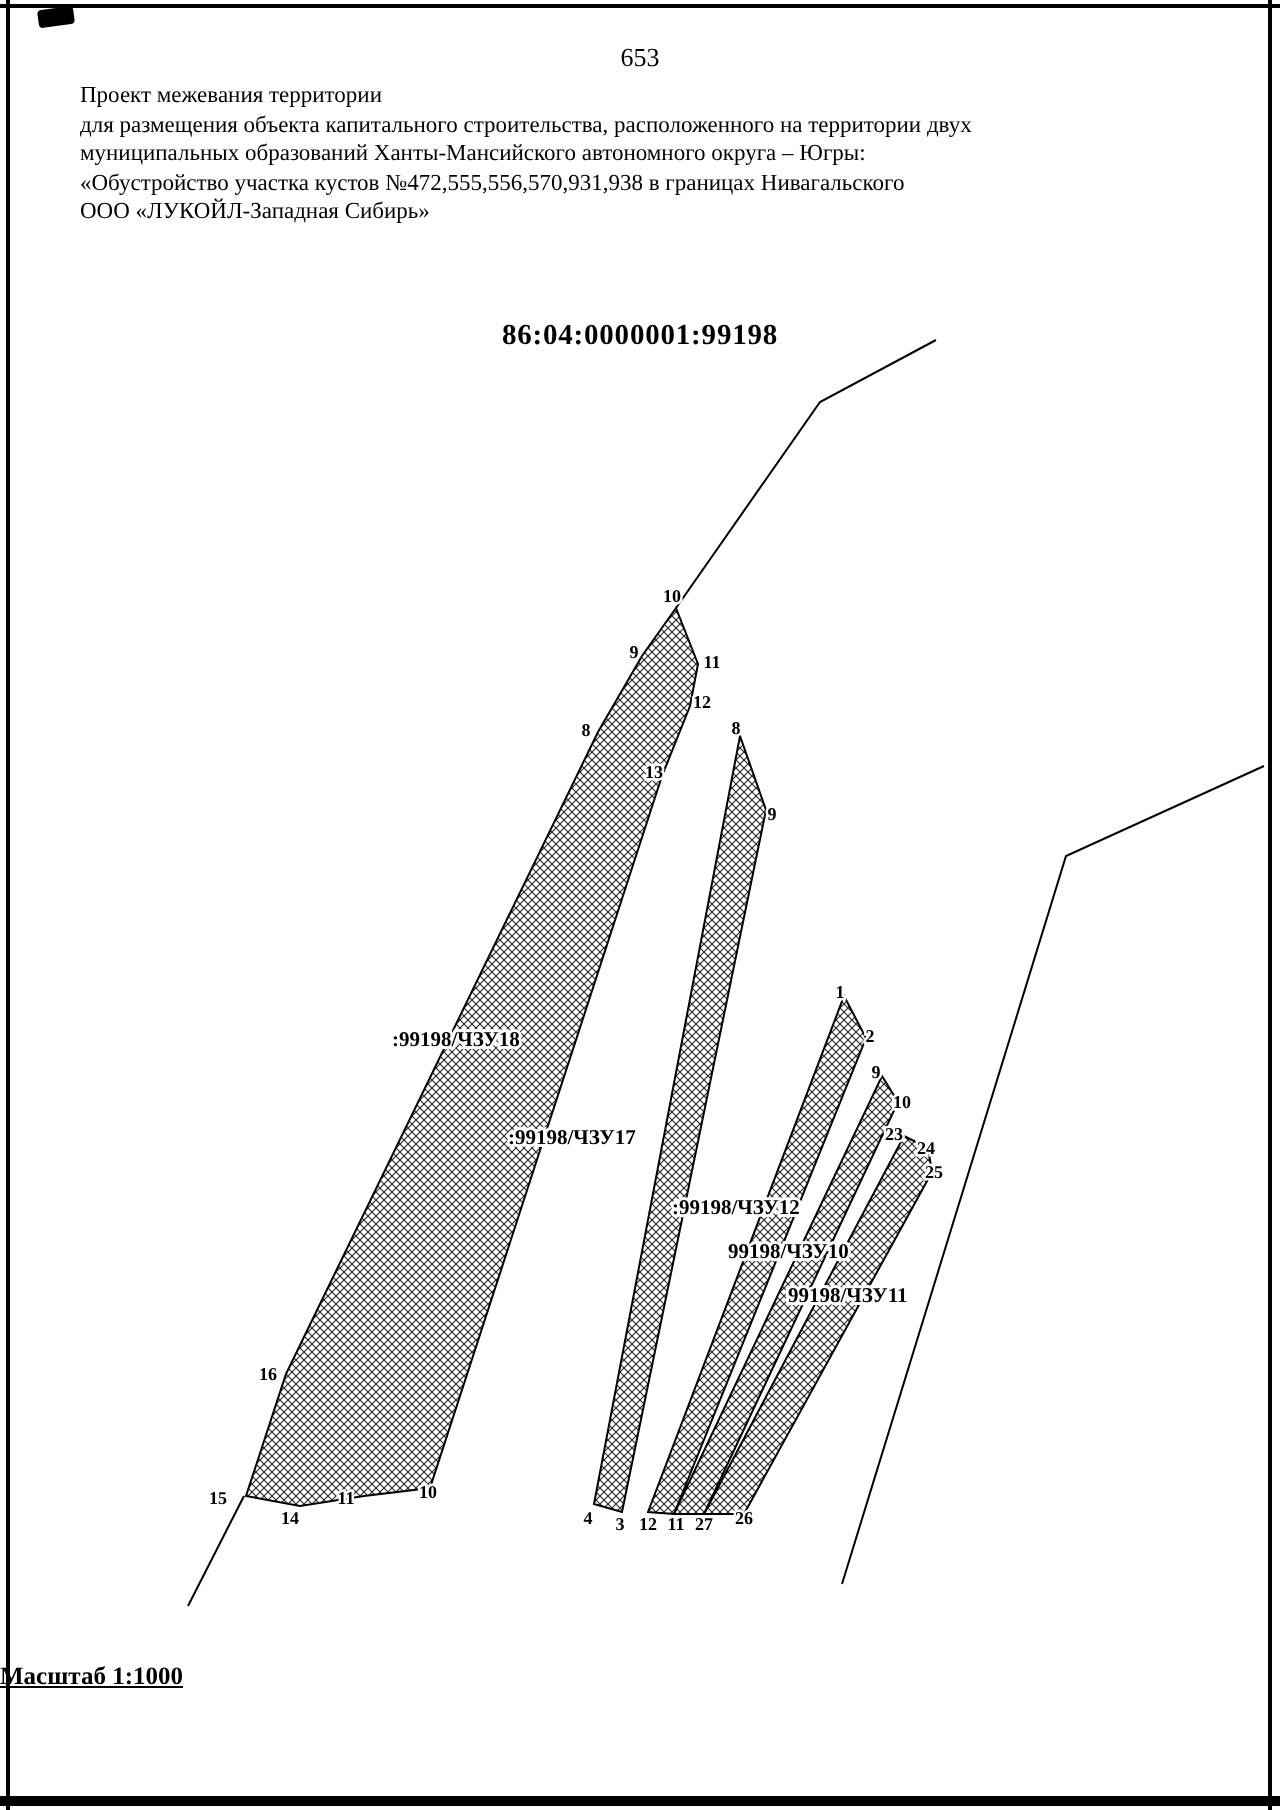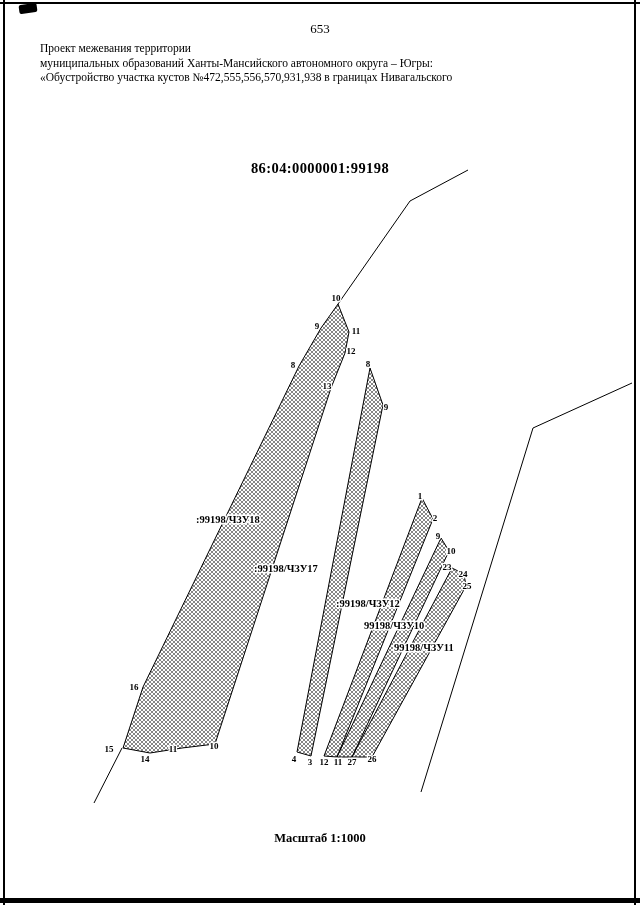--- a/index.html
+++ b/index.html
@@ -28,21 +28,21 @@
   .header {
     position:absolute; top:41px; left:40px; right:40px;
     text-align:left; font-size:11.5px; line-height:14.5px;
   }
   .cadastral {
     position:absolute; top:160px; left:0; width:100%;
     text-align:center; font-weight:bold; font-size:14.5px; letter-spacing:0.4px;
   }
   .scale {
     position:absolute; top:831px; left:0; width:100%;
-    text-align:center; font-weight:bold; font-size:12.5px;
+    font-weight:bold; font-size:12.5px;text-decoration:underline;
   }
 
   svg.plan { position:absolute; left:0; top:0; width:640px; height:905px; }
 
   .parcel   { fill:url(#crosshatch); stroke:#000; stroke-width:1; }
   .boundary { fill:none; stroke:#000; stroke-width:1; }
   .point-label {
     font-family:"Liberation Serif","DejaVu Serif",serif;
     font-size:9px; font-weight:bold; text-anchor:middle;
     fill:#000; stroke:#fff; stroke-width:2.5px; paint-order:stroke;
@@ -61,22 +61,24 @@
   <div class="border-top"></div>
   <div class="border-left"></div>
   <div class="border-right"></div>
   <div class="border-bottom"></div>
   <div class="blob-topleft"></div>
 
   <div class="page-number">653</div>
 
   <div class="header">
     <div class="header-line">Проект межевания территории</div>
+    <div class="header-line">для размещения объекта капитального строительства, расположенного на территории двух</div>
     <div class="header-line">муниципальных образований Ханты-Мансийского автономного округа – Югры:</div>
     <div class="header-line">«Обустройство участка кустов №472,555,556,570,931,938 в границах Нивагальского</div>
+    <div class="header-line">ООО «ЛУКОЙЛ-Западная Сибирь»</div>
   </div>
 
   <div class="cadastral">86:04:0000001:99198</div>
 
   <svg class="plan" viewBox="0 0 640 905" xmlns="http://www.w3.org/2000/svg" aria-hidden="false">
     <defs>
       <pattern id="crosshatch" width="4" height="4" patternUnits="userSpaceOnUse">
         <path d="M0 0 L4 4 M4 0 L0 4" stroke="#222" stroke-width="0.55"></path>
       </pattern>
     </defs>

